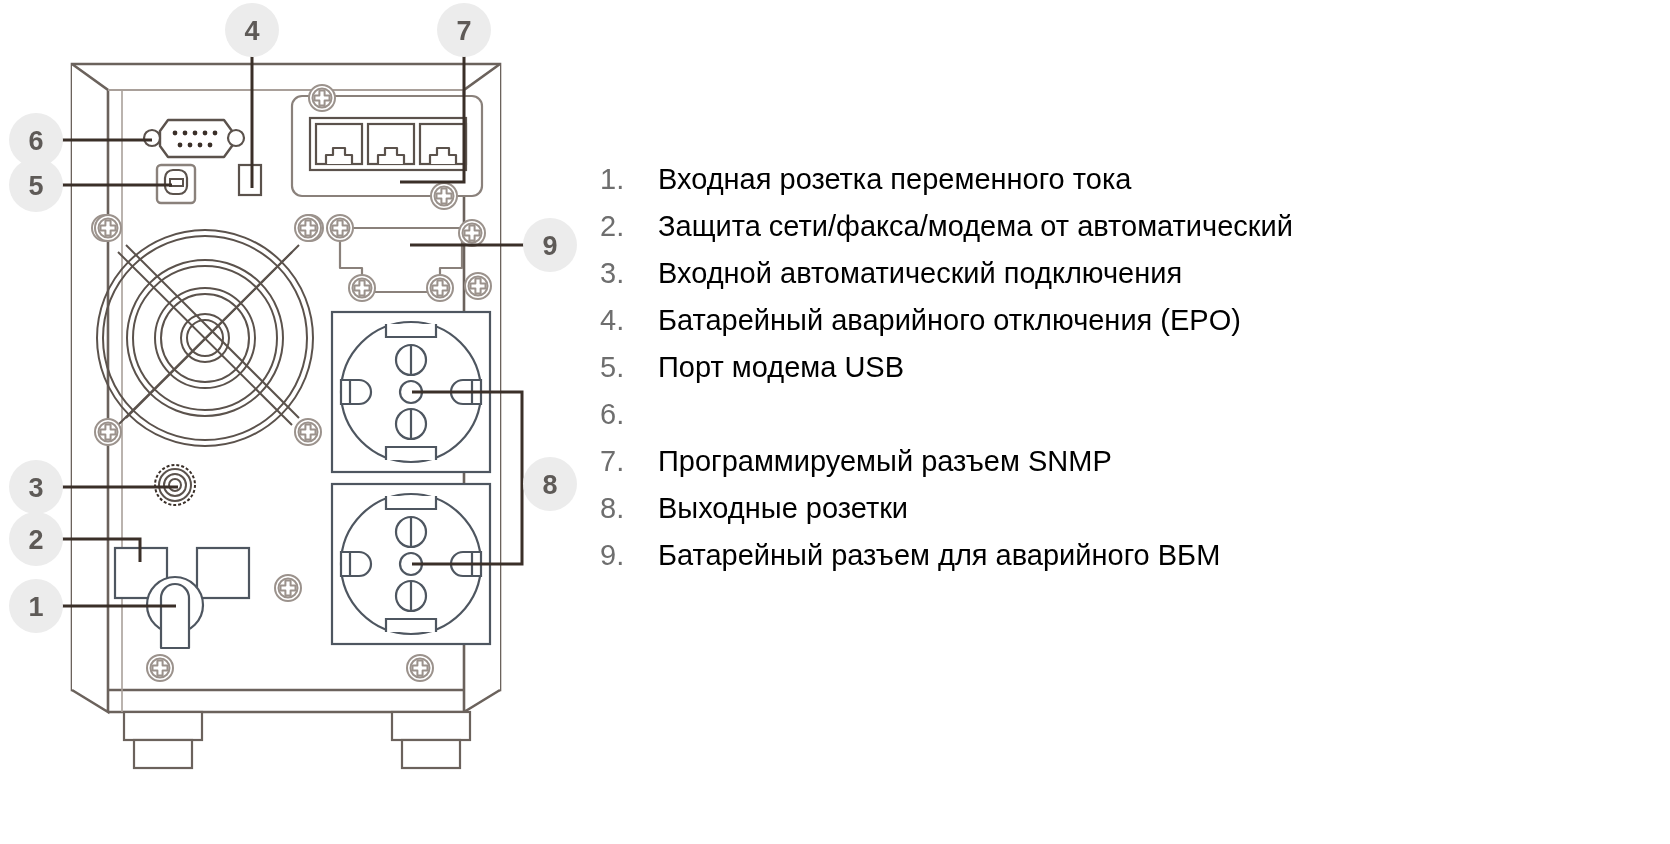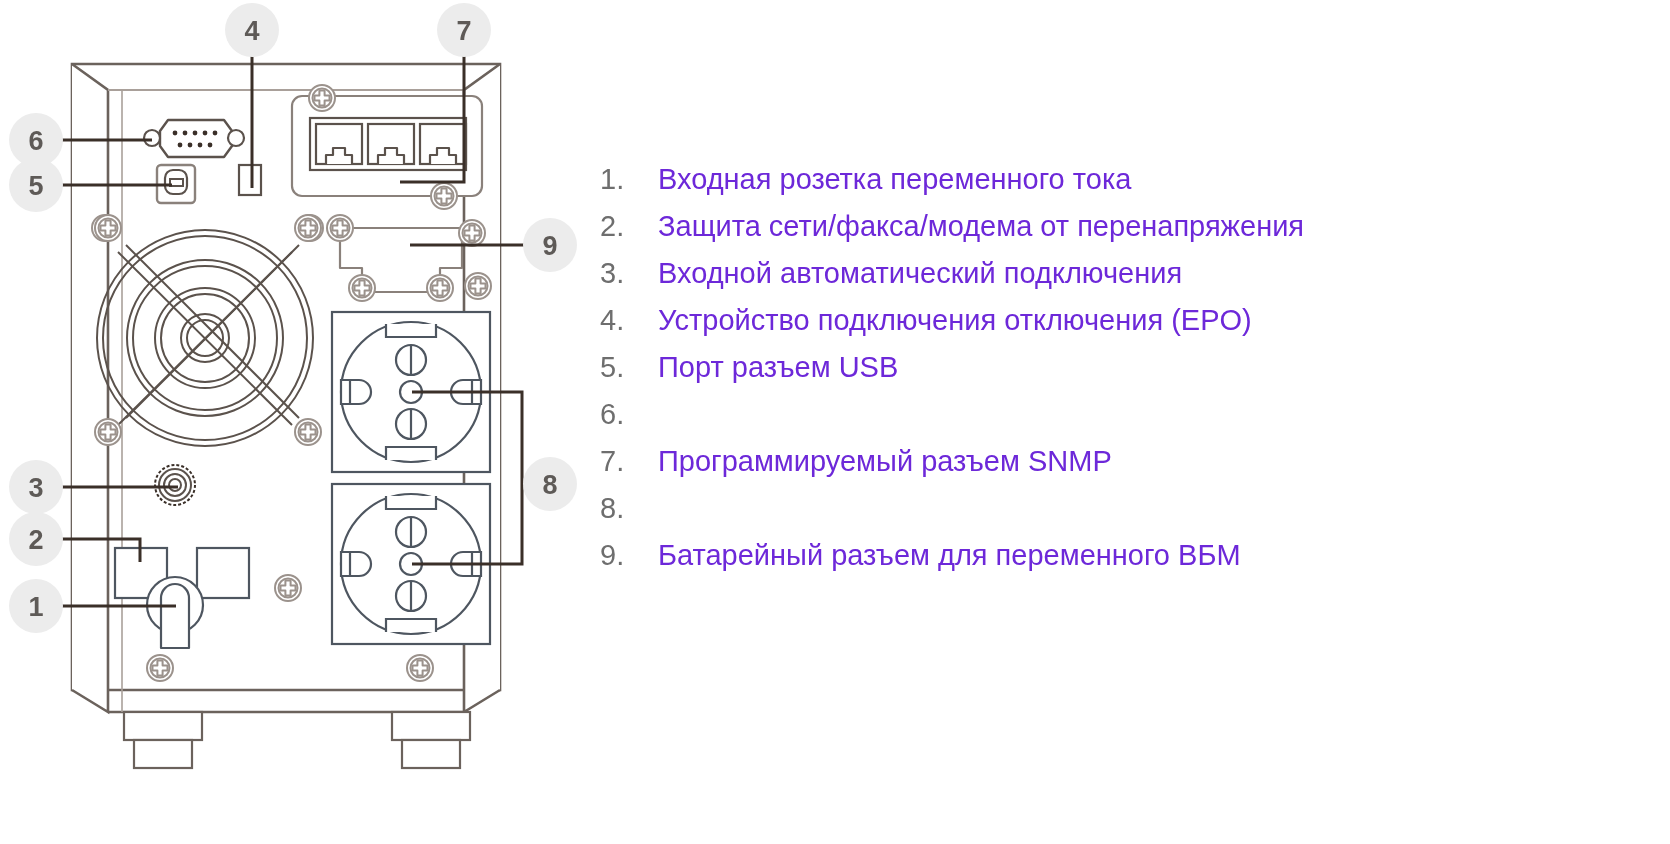--- a/index.html
+++ b/index.html
@@ -42,21 +42,21 @@
   .legend-num {
     width: 58px;
     flex: 0 0 58px;
     font-size: 29px;
     letter-spacing: 0.2px;
     color: #6e6e6e;
     font-family: "Liberation Sans", "DejaVu Sans", sans-serif;
   }
   .legend-text {
     font-size: 29px;
-    color: #6d28d9;
+    color: #000000;
     white-space: nowrap;
     font-family: "Liberation Sans", "DejaVu Sans", sans-serif;
   }
   .badge-label {
     font-size: 27px;
     font-weight: bold;
     fill: #5e5a57;
     font-family: "Liberation Sans", "DejaVu Sans", sans-serif;
     dominant-baseline: central;
     text-anchor: middle;
@@ -296,43 +296,44 @@
     </g>
   </svg>
 
   <div class="legend">
     <div class="legend-row">
       <span class="legend-num">1.</span>
       <span class="legend-text">Входная розетка переменного тока</span>
     </div>
     <div class="legend-row">
       <span class="legend-num">2.</span>
-      <span class="legend-text">Защита сети/факса/модема от перенапряжения</span>
+      <span class="legend-text">Защита сети/факса/модема от автоматический</span>
     </div>
     <div class="legend-row">
       <span class="legend-num">3.</span>
       <span class="legend-text">Входной автоматический подключения</span>
     </div>
     <div class="legend-row">
       <span class="legend-num">4.</span>
-      <span class="legend-text">Устройство подключения отключения (EPO)</span>
+      <span class="legend-text">Батарейный аварийного отключения (EPO)</span>
     </div>
     <div class="legend-row">
       <span class="legend-num">5.</span>
-      <span class="legend-text">Порт разъем USB</span>
+      <span class="legend-text">Порт модема USB</span>
     </div>
     <div class="legend-row">
       <span class="legend-num">6.</span>
     </div>
     <div class="legend-row">
       <span class="legend-num">7.</span>
       <span class="legend-text">Программируемый разъем SNMP</span>
     </div>
     <div class="legend-row">
       <span class="legend-num">8.</span>
+      <span class="legend-text">Выходные розетки</span>
     </div>
     <div class="legend-row">
       <span class="legend-num">9.</span>
-      <span class="legend-text">Батарейный разъем для переменного ВБМ</span>
+      <span class="legend-text">Батарейный разъем для аварийного ВБМ</span>
     </div>
   </div>
 
 </div>
 
 </body></html>

